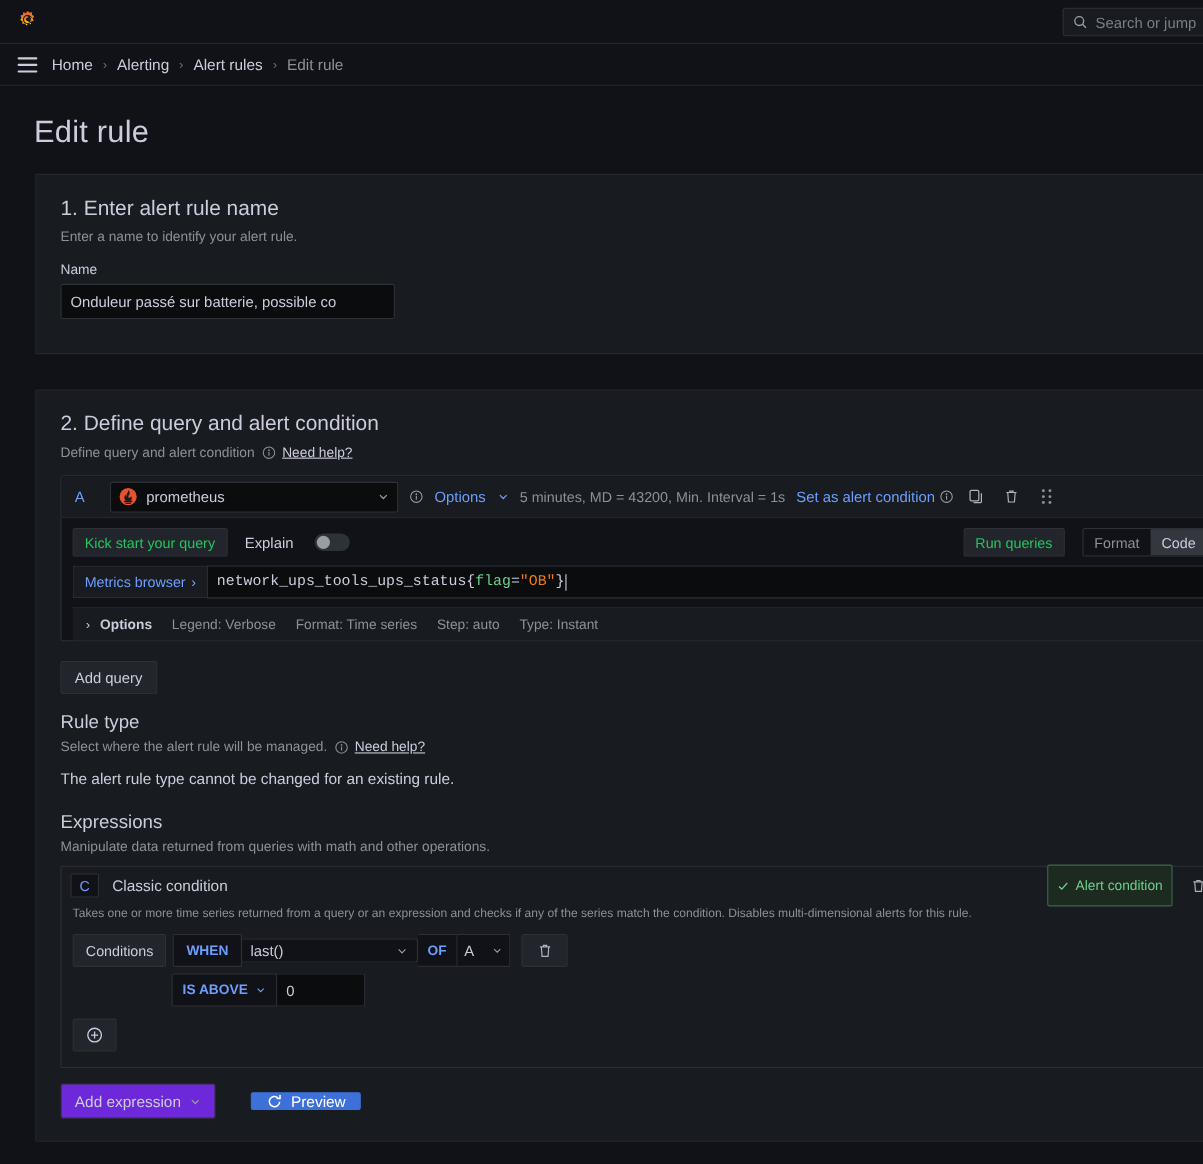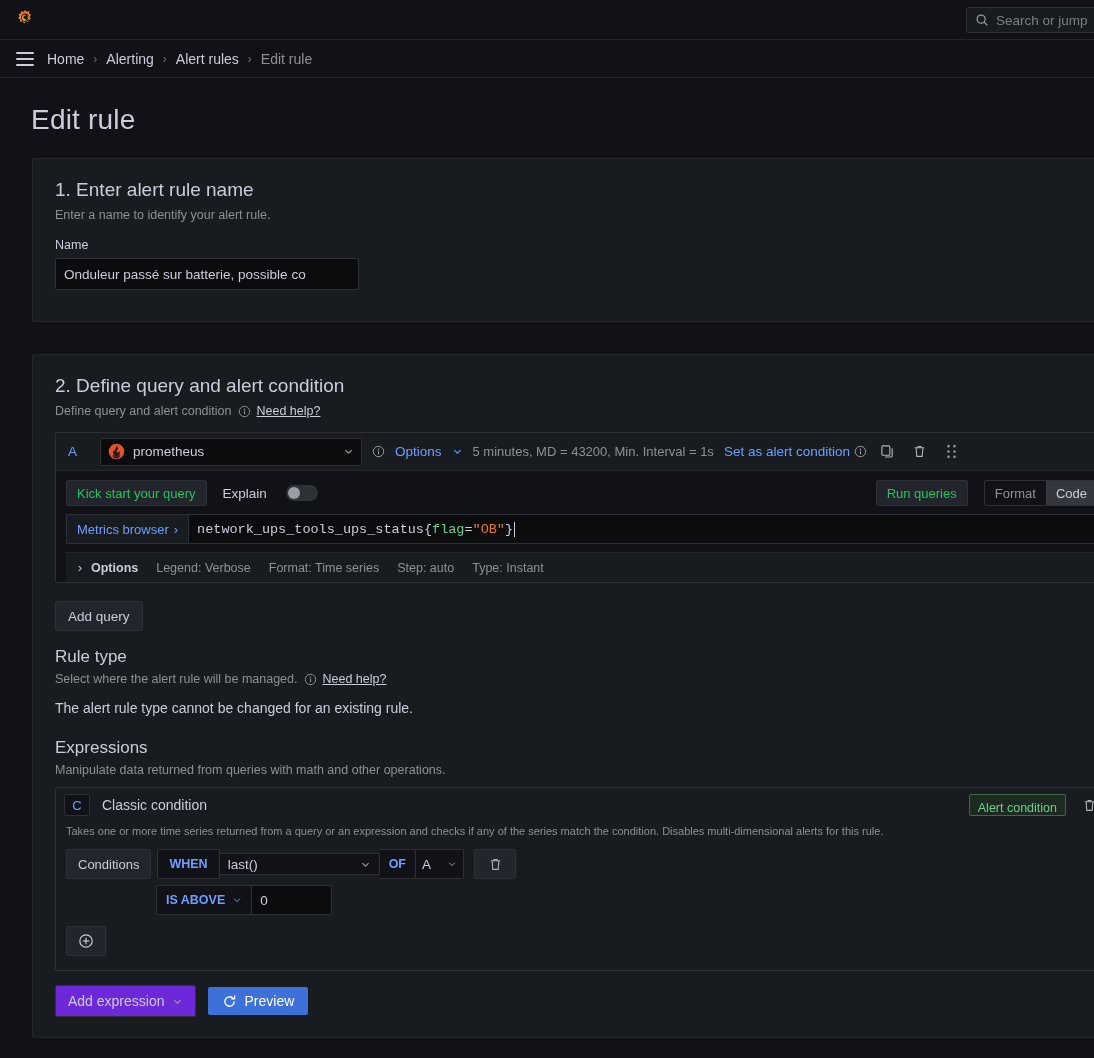--- a/index.html
+++ b/index.html
@@ -191,23 +191,22 @@
   }
   .expr-badge {
     width: 26px; height: 22px; border: 1px solid #2e3036; border-radius: 2px;
     display: flex; align-items: center; justify-content: center;
     color: #6e9fff; font-size: 13px; background: #111217;
   }
   .expr-name { font-size: 14px; color: #ccccdc; }
   .alert-cond-badge {
     display: flex; align-items: center; gap: 6px;
     background: #1c2a20; border: 1px solid #3a6b45; border-radius: 2px;
-    color: #6ccf8e; font-size: 12.5px; height: 22px; padding: 0 8px;
+    color: #6ccf8e; font-size: 12.5px; height: 38px; padding: 0 8px;
     cursor: pointer;
-    flex-direction: column;
   }
   .expr-desc2 {
     font-size: 11px; color: #8e9097;
     padding: 2px 10px 8px 10px; line-height: 1.4;
   }
   .cond-body { padding: 2px 10px 14px 10px; }
   .cond-row { display: flex; align-items: center; gap: 0; }
   .cond-label {
     background: #22252b; border: 1px solid #2e3036; border-radius: 2px;
     height: 30px; display: flex; align-items: center; padding: 0 11px;
@@ -264,23 +263,24 @@
   .add-expr-btn {
     background: #6d28d9; border: 1px solid #2e3036; border-radius: 2px;
     color: #ccccdc; font-size: 14px; font-weight: 500;
     height: 32px; padding: 0 12px; cursor: pointer;
     display: flex; align-items: center; gap: 7px;
     font-family: "Liberation Sans", sans-serif;
   }
   .preview-btn {
     background: #3d71d9; border: 1px solid #3d71d9; border-radius: 2px;
     color: #fff; font-size: 14px; font-weight: 500;
-    height: 28px; padding: 0 13px; cursor: pointer;
+    height: 16px; padding: 0 13px; cursor: pointer;
     display: flex; align-items: center; gap: 8px;
     font-family: "Liberation Sans", sans-serif;
+    margin-left: 20px;
   }
 </style>
 </head>
 <body>
 
 <div class="topbar">
   <svg class="grafana-logo" viewBox="0 0 24 24">
     <defs>
       <linearGradient id="gfg" x1="0" y1="0" x2="0" y2="1">
         <stop offset="0%" stop-color="#f05a28"></stop>

